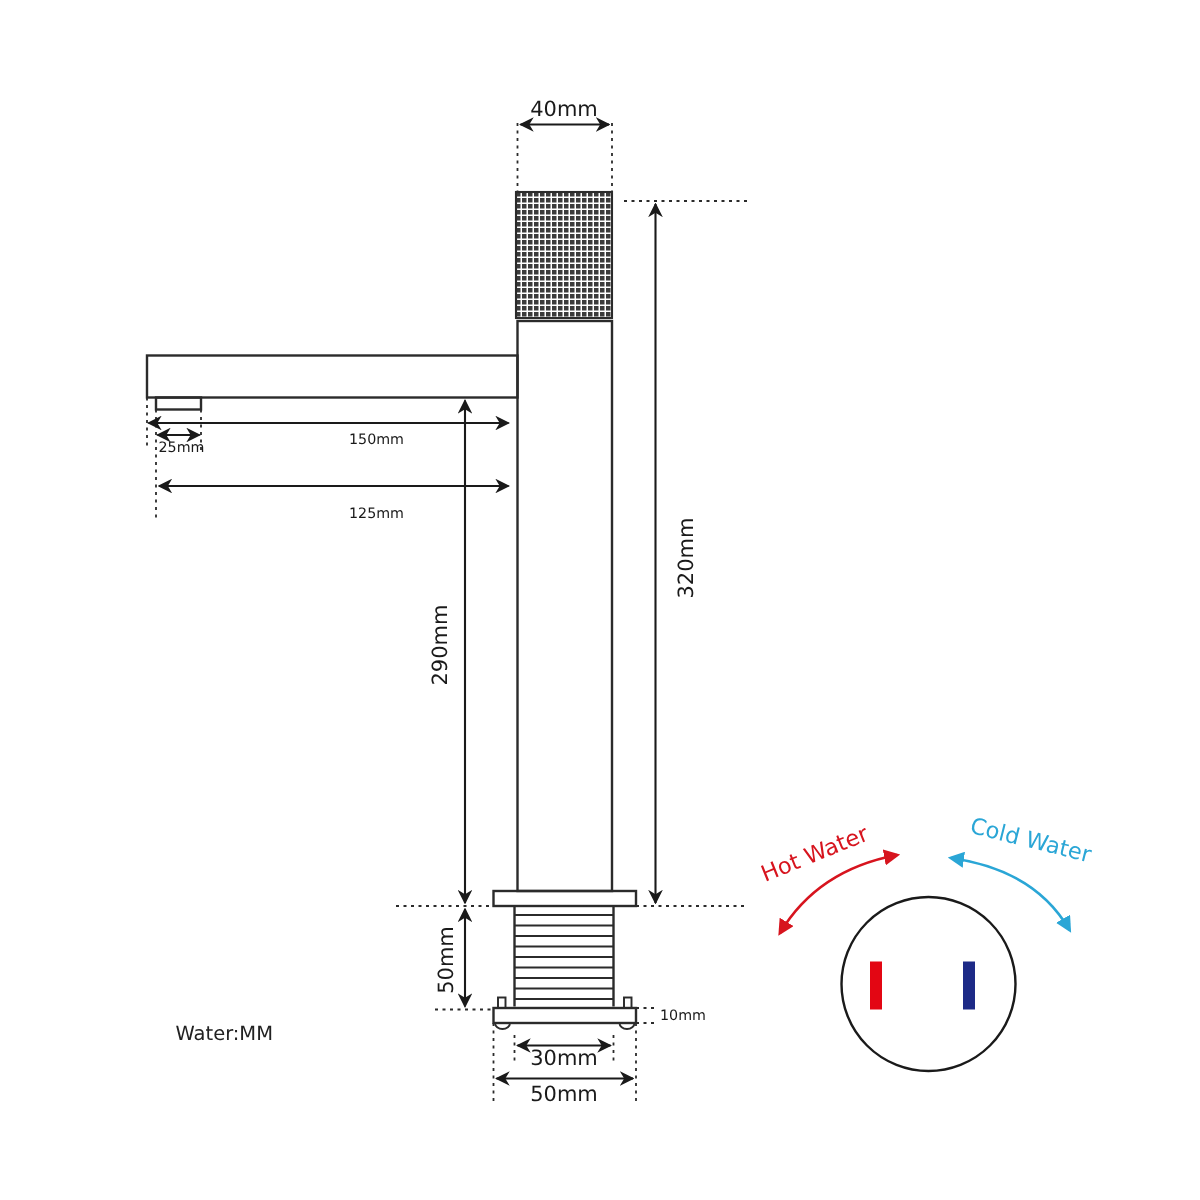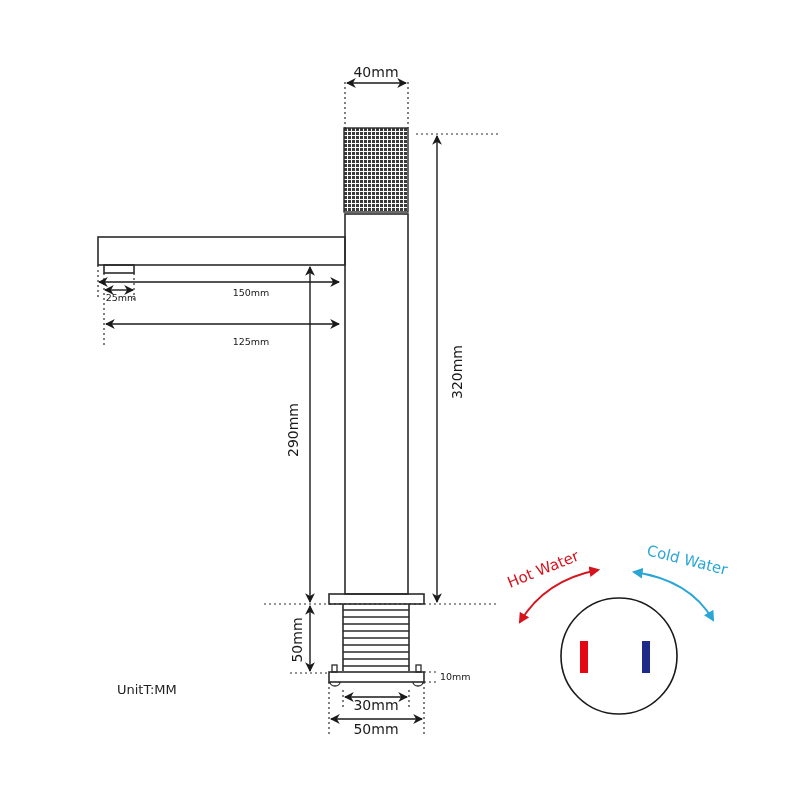--- a/index.html
+++ b/index.html
@@ -117,13 +117,13 @@
 
     <path d="M634,572 Q690,580 713,620" stroke="#2aa6d6" stroke-width="1.8" fill="none" marker-start="url(#ahBlue)" marker-end="url(#ahBlue)"></path>
     <text x="0" y="0" font-size="15" fill="#2aa6d6" font-family="DejaVu Sans, sans-serif" transform="translate(646,555) rotate(14)">Cold Water</text>
 
     <circle cx="619" cy="656" r="58" stroke="#1a1a1a" stroke-width="1.6" fill="#ffffff"></circle>
     <rect x="580" y="641" width="8" height="32" fill="#e30613"></rect>
     <rect x="642" y="641" width="8" height="32" fill="#1d2a87"></rect>
   </g>
 </svg>
 
-<div class="unit">UnitT:MM</div>
+<div class="unit">Water:MM</div>
 
 </body></html>

